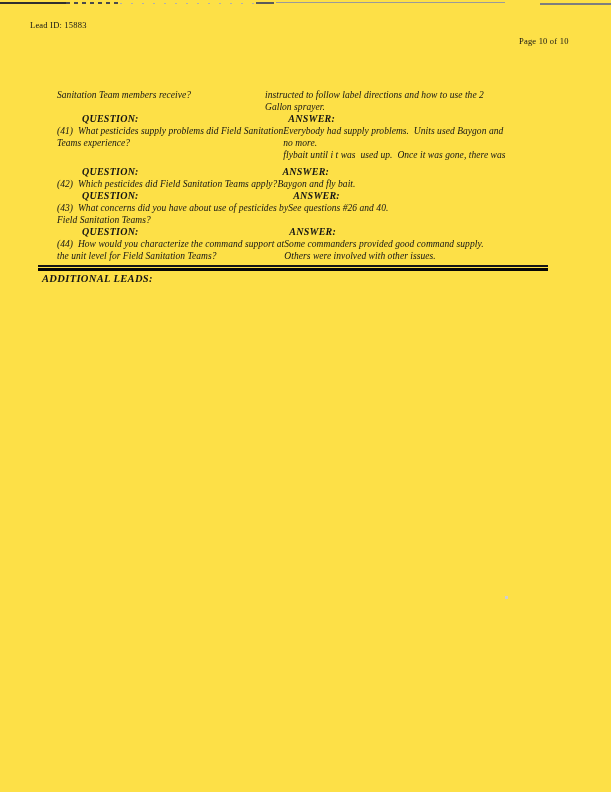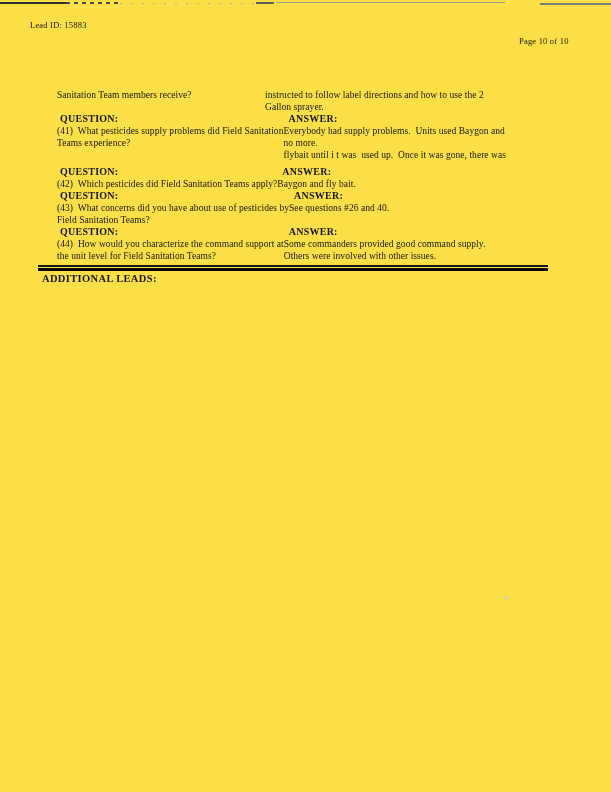--- a/index.html
+++ b/index.html
@@ -29,41 +29,41 @@
 
   .lead-id {
     position: absolute; left: 30px; top: 20px;
     font-size: 8.5px; letter-spacing: 0.2px;
   }
   .page-indicator {
     position: absolute; left: 519px; top: 36px;
     font-size: 8.5px; letter-spacing: 0.2px;
   }
 
-  .content { position: absolute; left: 0; top: 89px; width: 493px; }
+  .content { position: absolute; left: 0; top: 89px; width: 493px; font-style: italic; }
 
   .qa-block { display: flex; align-items: flex-start; }
   .qa-block.gap-before { margin-top: 5px; }
   .col-left  { width: 239px; margin-left: 57px; }
   .col-right { width: 262px; }
 
   .ln {
     font-size: 9.5px;
     line-height: 12px;
     white-space: pre;
     letter-spacing: 0.05px;
   }
   .lbl {
     font-size: 10px;
     line-height: 12px;
     font-weight: bold;
     letter-spacing: 0.25px;
     white-space: pre;
   }
-  .q-lbl { padding-left: 3px; }
+  .q-lbl { padding-left: 3px; margin-left: 22px; }
   .a-lbl { padding-left: 5px; }
 
   .divider-rule {
     margin-left: 38px;
     margin-top: 3px;
     width: 510px;
     height: 1px;
     border-top: 2px solid #161616;
     border-bottom: 3px solid #050505;
   }

